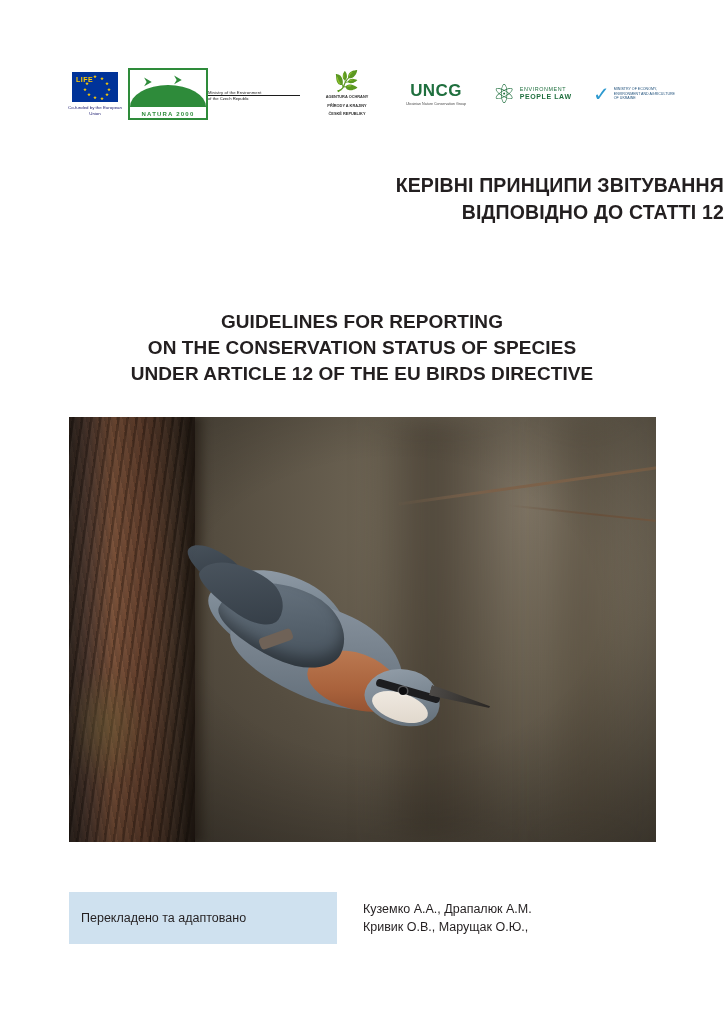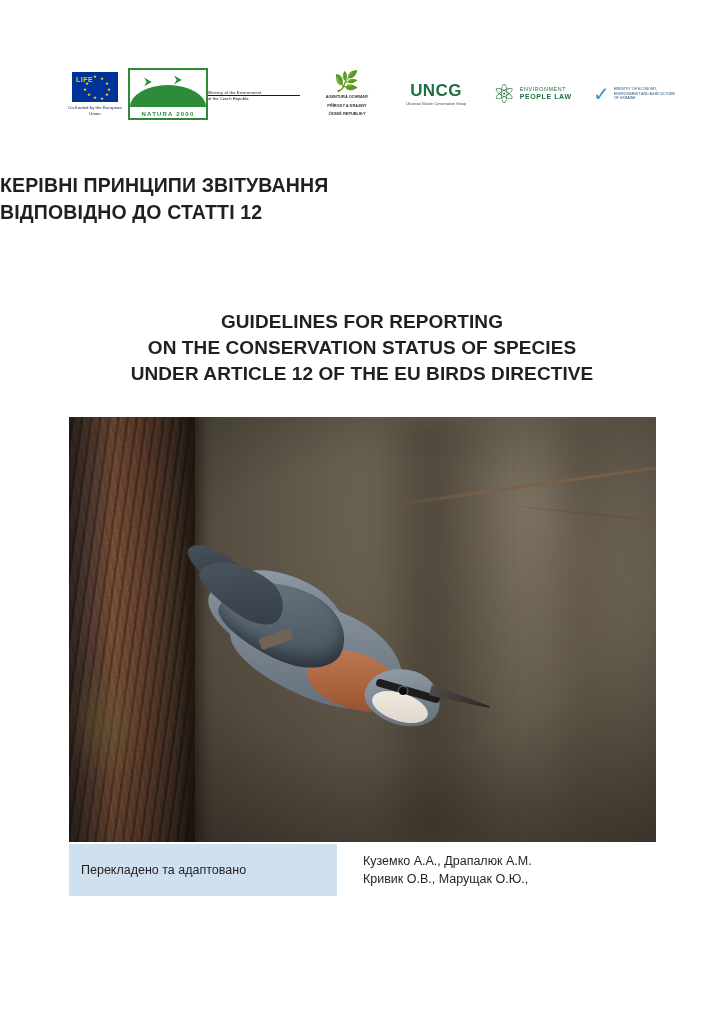--- a/index.html
+++ b/index.html
@@ -126,21 +126,21 @@
   .ua-check { font-size: 20px; color: #2e9ad0; line-height: 1; }
   .ua-lines { display: flex; flex-direction: column; line-height: 1.35; }
   .ua-l { font-size: 3.6px; color: #1e4f7a; }
 
   
   .title-block {
     position: absolute;
     top: 172px;
     left: 0;
     width: 724px;
-    text-align: left;
+    text-align: right;
   }
   .title-uk-line {
     font-size: 19.5px;
     font-weight: bold;
     letter-spacing: 0.15px;
     line-height: 26.5px;
     color: #231f20;
   }
   .title-en-block {
     position: absolute;
@@ -327,21 +327,21 @@
   }
   .ph-vignette {
     position: absolute; inset: 0;
     background: radial-gradient(ellipse at 55% 45%, rgba(0,0,0,0) 45%, rgba(0,0,0,0.35) 100%);
   }
 
   
   .credits {
     position: absolute;
     left: 69px;
-    top: 844px;
+    top: 892px;
     width: 587px;
   }
   .credit-row {
     display: flex;
     align-items: stretch;
     margin-bottom: 9px;
   }
   .credit-label {
     width: 268px;
     background: #cfe1ef;

